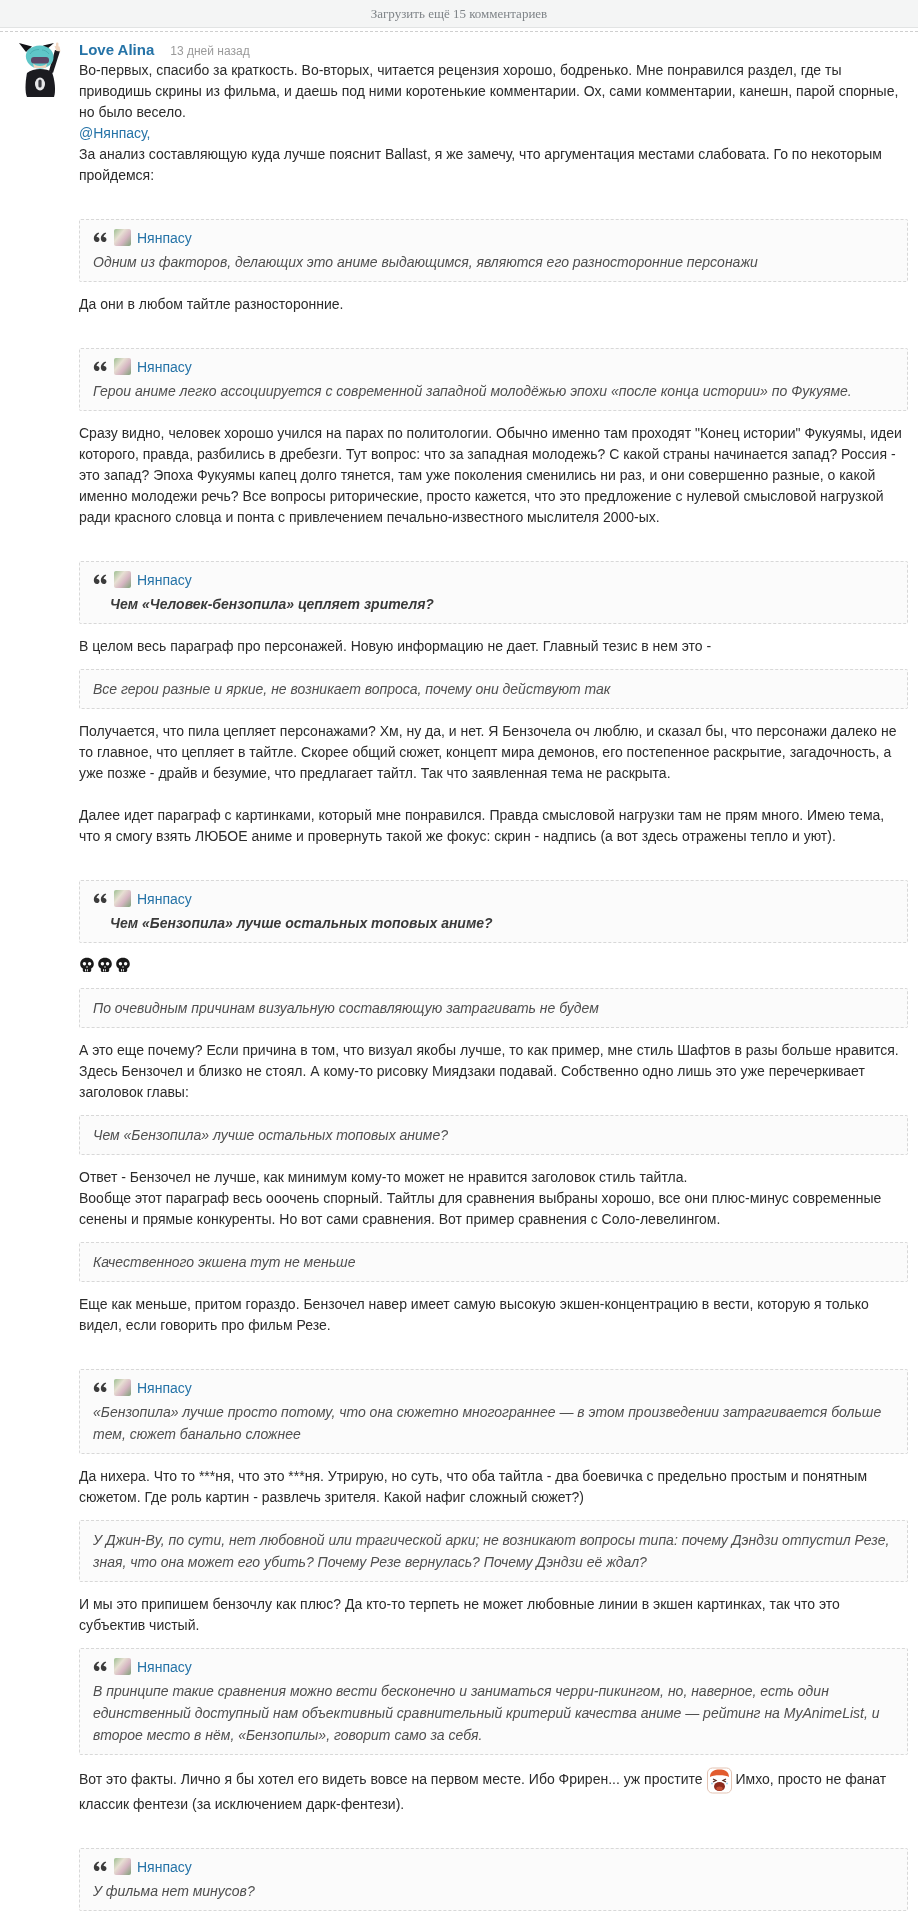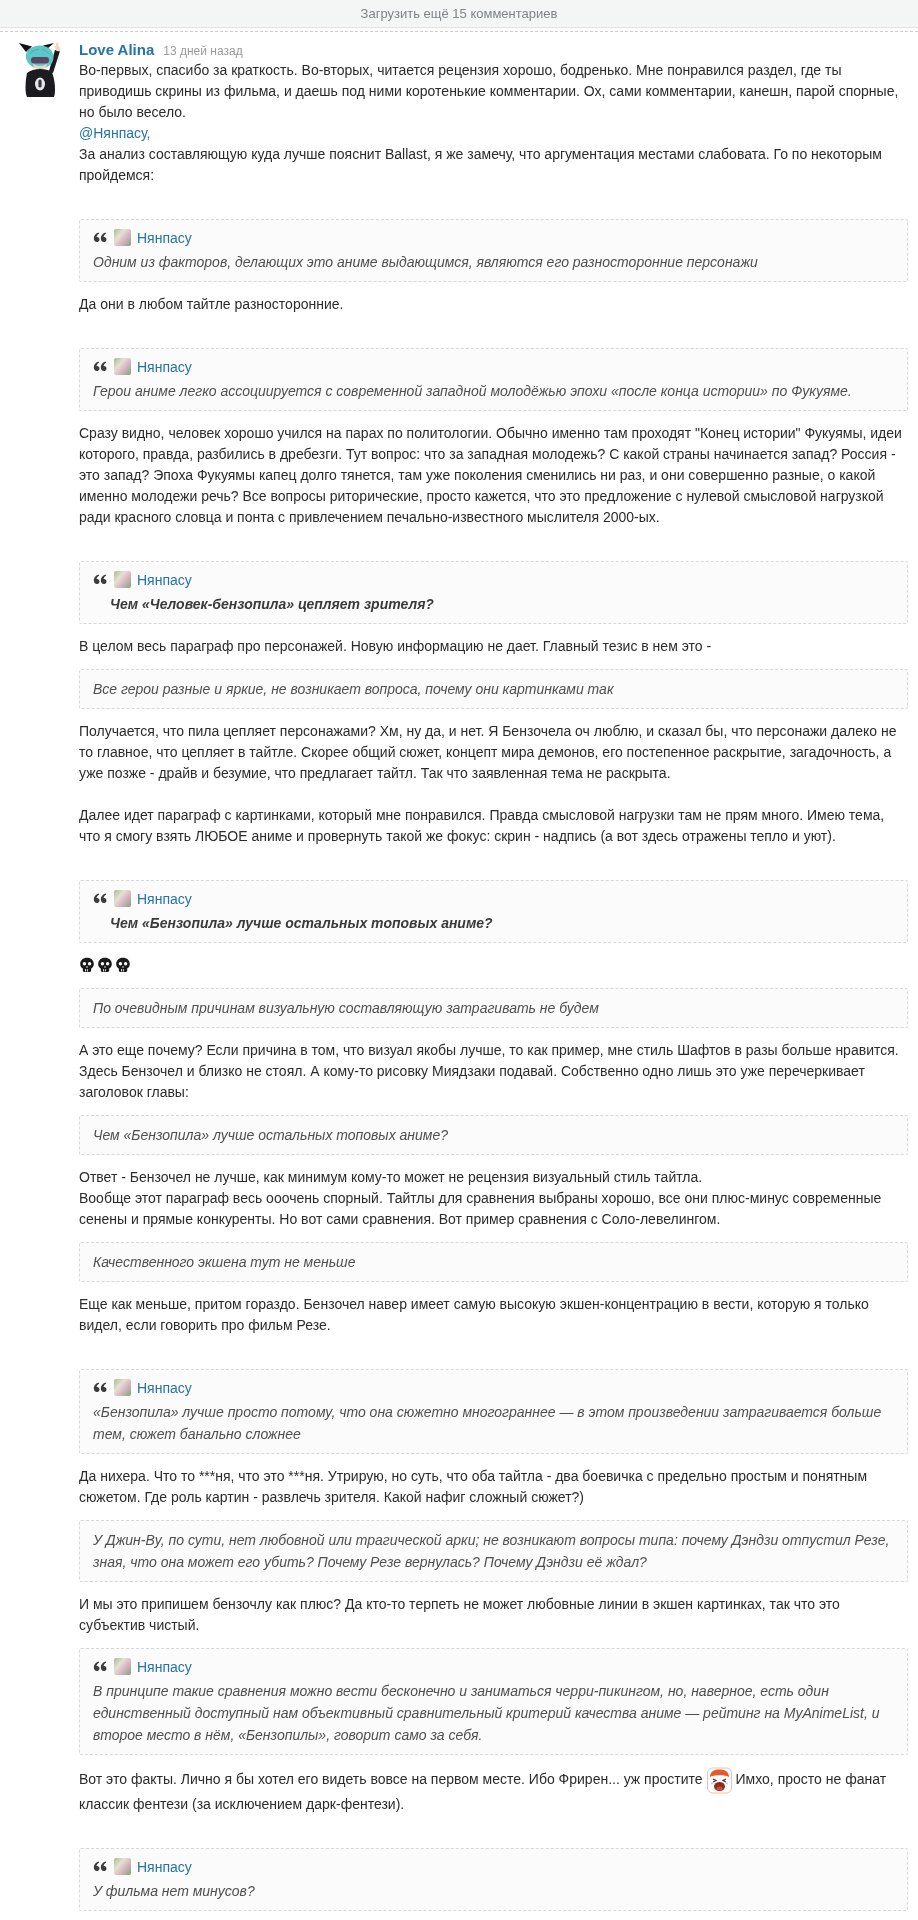--- a/index.html
+++ b/index.html
@@ -1,27 +1,27 @@
 <!DOCTYPE html>
 <html><head>
 <meta charset="utf-8">
 <style>
   html,body{margin:0;padding:0;background:#fff;}
   body{font-family:"Liberation Sans",sans-serif;color:#2b2b2b;}
   .page{width:918px;background:#fff;}
 
   .load-more{height:27px;background:#f4f5f5;border-bottom:1px solid #e2e4e4;
     display:flex;align-items:center;justify-content:center;
-    font-size:13px;color:#7f8488;cursor:pointer;}
+    font-size:13px;color:#7f8488;cursor:pointer;font-family:Liberation Serif, serif;}
 
   .comment{border-top:1px dashed #cfcfcf;margin-top:3px;position:relative;
     padding:9px 10px 14px 79px;}
   .avatar-box{position:absolute;left:16px;top:9px;width:50px;height:58px;}
 
-  .chead{display:flex;align-items:baseline;gap:9px;margin-bottom:2px;}
+  .chead{display:flex;align-items:baseline;gap:16px;margin-bottom:2px;}
   .lnk{color:#2573a7;text-decoration:none;cursor:pointer;}
   .uname{font-weight:bold;font-size:15px;}
   .time{font-size:12px;color:#9a9a9a;}
 
   .para{font-size:14px;line-height:21px;}
   .blank{height:21px;}
 
   .quote{background:#fbfbfb;border:1px dashed #d8d8d8;border-radius:2px;
     padding:7px 13px 8px;margin:12px 0;}
   .qhead{display:flex;align-items:center;gap:6px;height:21px;}
@@ -104,21 +104,21 @@
     <path d="M5.4,0.4 C2.4,1.6 0.8,3.7 0.8,6.2 C0.8,8.4 2.1,10 3.9,10 C5.4,10 6.5,8.9 6.5,7.4 C6.5,6 5.5,5 4.1,5 C3.9,5 3.7,5 3.5,5.1 C3.8,3.6 4.7,2.3 6.2,1.5 Z" fill="#3c3c3c"></path>
     <path d="M12.4,0.4 C9.4,1.6 7.8,3.7 7.8,6.2 C7.8,8.4 9.1,10 10.9,10 C12.4,10 13.5,8.9 13.5,7.4 C13.5,6 12.5,5 11.1,5 C10.9,5 10.7,5 10.5,5.1 C10.8,3.6 11.7,2.3 13.2,1.5 Z" fill="#3c3c3c"></path>
   </svg>
             <span class="mini-avatar nyanpasu"></span>
             <a href="#" class="lnk qname">Нянпасу</a>
           </div>
           <div class="qtext qbold"><span>Чем «Человек-бензопила» цепляет зрителя?</span></div>
         </div>
         <div class="para"><span>В целом весь параграф про персонажей. Новую информацию не дает. Главный тезис в нем это -</span></div>
         <div class="quote">
-          <div class="qtext"><span>Все герои разные и яркие, не возникает вопроса, почему они картинками так</span></div>
+          <div class="qtext"><span>Все герои разные и яркие, не возникает вопроса, почему они действуют так</span></div>
         </div>
         <div class="para"><span>Получается, что пила цепляет персонажами? Хм, ну да, и нет. Я Бензочела оч люблю, и сказал бы, что персонажи далеко не то главное, что цепляет в тайтле. Скорее общий сюжет, концепт мира демонов, его постепенное раскрытие, загадочность, а уже позже - драйв и безумие, что предлагает тайтл. Так что заявленная тема не раскрыта.</span></div>
         <div class="blank"></div>
         <div class="para"><span>Далее идет параграф с картинками, который мне понравился. Правда смысловой нагрузки там не прям много. Имею тема, что я смогу взять ЛЮБОЕ аниме и провернуть такой же фокус: скрин - надпись (а вот здесь отражены тепло и уют).</span></div>
         <div class="blank"></div>
         <div class="quote">
           <div class="qhead">
             <svg class="qmark" width="15" height="11" viewBox="0 0 15 11">
     <path d="M5.4,0.4 C2.4,1.6 0.8,3.7 0.8,6.2 C0.8,8.4 2.1,10 3.9,10 C5.4,10 6.5,8.9 6.5,7.4 C6.5,6 5.5,5 4.1,5 C3.9,5 3.7,5 3.5,5.1 C3.8,3.6 4.7,2.3 6.2,1.5 Z" fill="#3c3c3c"></path>
     <path d="M12.4,0.4 C9.4,1.6 7.8,3.7 7.8,6.2 C7.8,8.4 9.1,10 10.9,10 C12.4,10 13.5,8.9 13.5,7.4 C13.5,6 12.5,5 11.1,5 C10.9,5 10.7,5 10.5,5.1 C10.8,3.6 11.7,2.3 13.2,1.5 Z" fill="#3c3c3c"></path>
@@ -150,21 +150,21 @@
     <rect x="6.1" y="12.2" width="0.9" height="2.2" fill="#ffffff"></rect>
     <rect x="7.9" y="12.2" width="0.9" height="2.2" fill="#ffffff"></rect>
   </svg></div>
         <div class="quote">
           <div class="qtext"><span>По очевидным причинам визуальную составляющую затрагивать не будем</span></div>
         </div>
         <div class="para"><span>А это еще почему? Если причина в том, что визуал якобы лучше, то как пример, мне стиль Шафтов в разы больше нравится. Здесь Бензочел и близко не стоял. А кому-то рисовку Миядзаки подавай. Собственно одно лишь это уже перечеркивает заголовок главы:</span></div>
         <div class="quote">
           <div class="qtext"><span>Чем «Бензопила» лучше остальных топовых аниме?</span></div>
         </div>
-        <div class="para"><span>Ответ - Бензочел не лучше, как минимум кому-то может не рецензия визуальный стиль тайтла.</span></div>
+        <div class="para"><span>Ответ - Бензочел не лучше, как минимум кому-то может не нравится заголовок стиль тайтла.</span></div>
         <div class="para"><span>Вообще этот параграф весь ооочень спорный. Тайтлы для сравнения выбраны хорошо, все они плюс-минус современные сенены и прямые конкуренты. Но вот сами сравнения. Вот пример сравнения с Соло-левелингом.</span></div>
         <div class="quote">
           <div class="qtext"><span>Качественного экшена тут не меньше</span></div>
         </div>
         <div class="para"><span>Еще как меньше, притом гораздо. Бензочел навер имеет самую высокую экшен-концентрацию в вести, которую я только видел, если говорить про фильм Резе.</span></div>
         <div class="blank"></div>
         <div class="quote">
           <div class="qhead">
             <svg class="qmark" width="15" height="11" viewBox="0 0 15 11">
     <path d="M5.4,0.4 C2.4,1.6 0.8,3.7 0.8,6.2 C0.8,8.4 2.1,10 3.9,10 C5.4,10 6.5,8.9 6.5,7.4 C6.5,6 5.5,5 4.1,5 C3.9,5 3.7,5 3.5,5.1 C3.8,3.6 4.7,2.3 6.2,1.5 Z" fill="#3c3c3c"></path>

